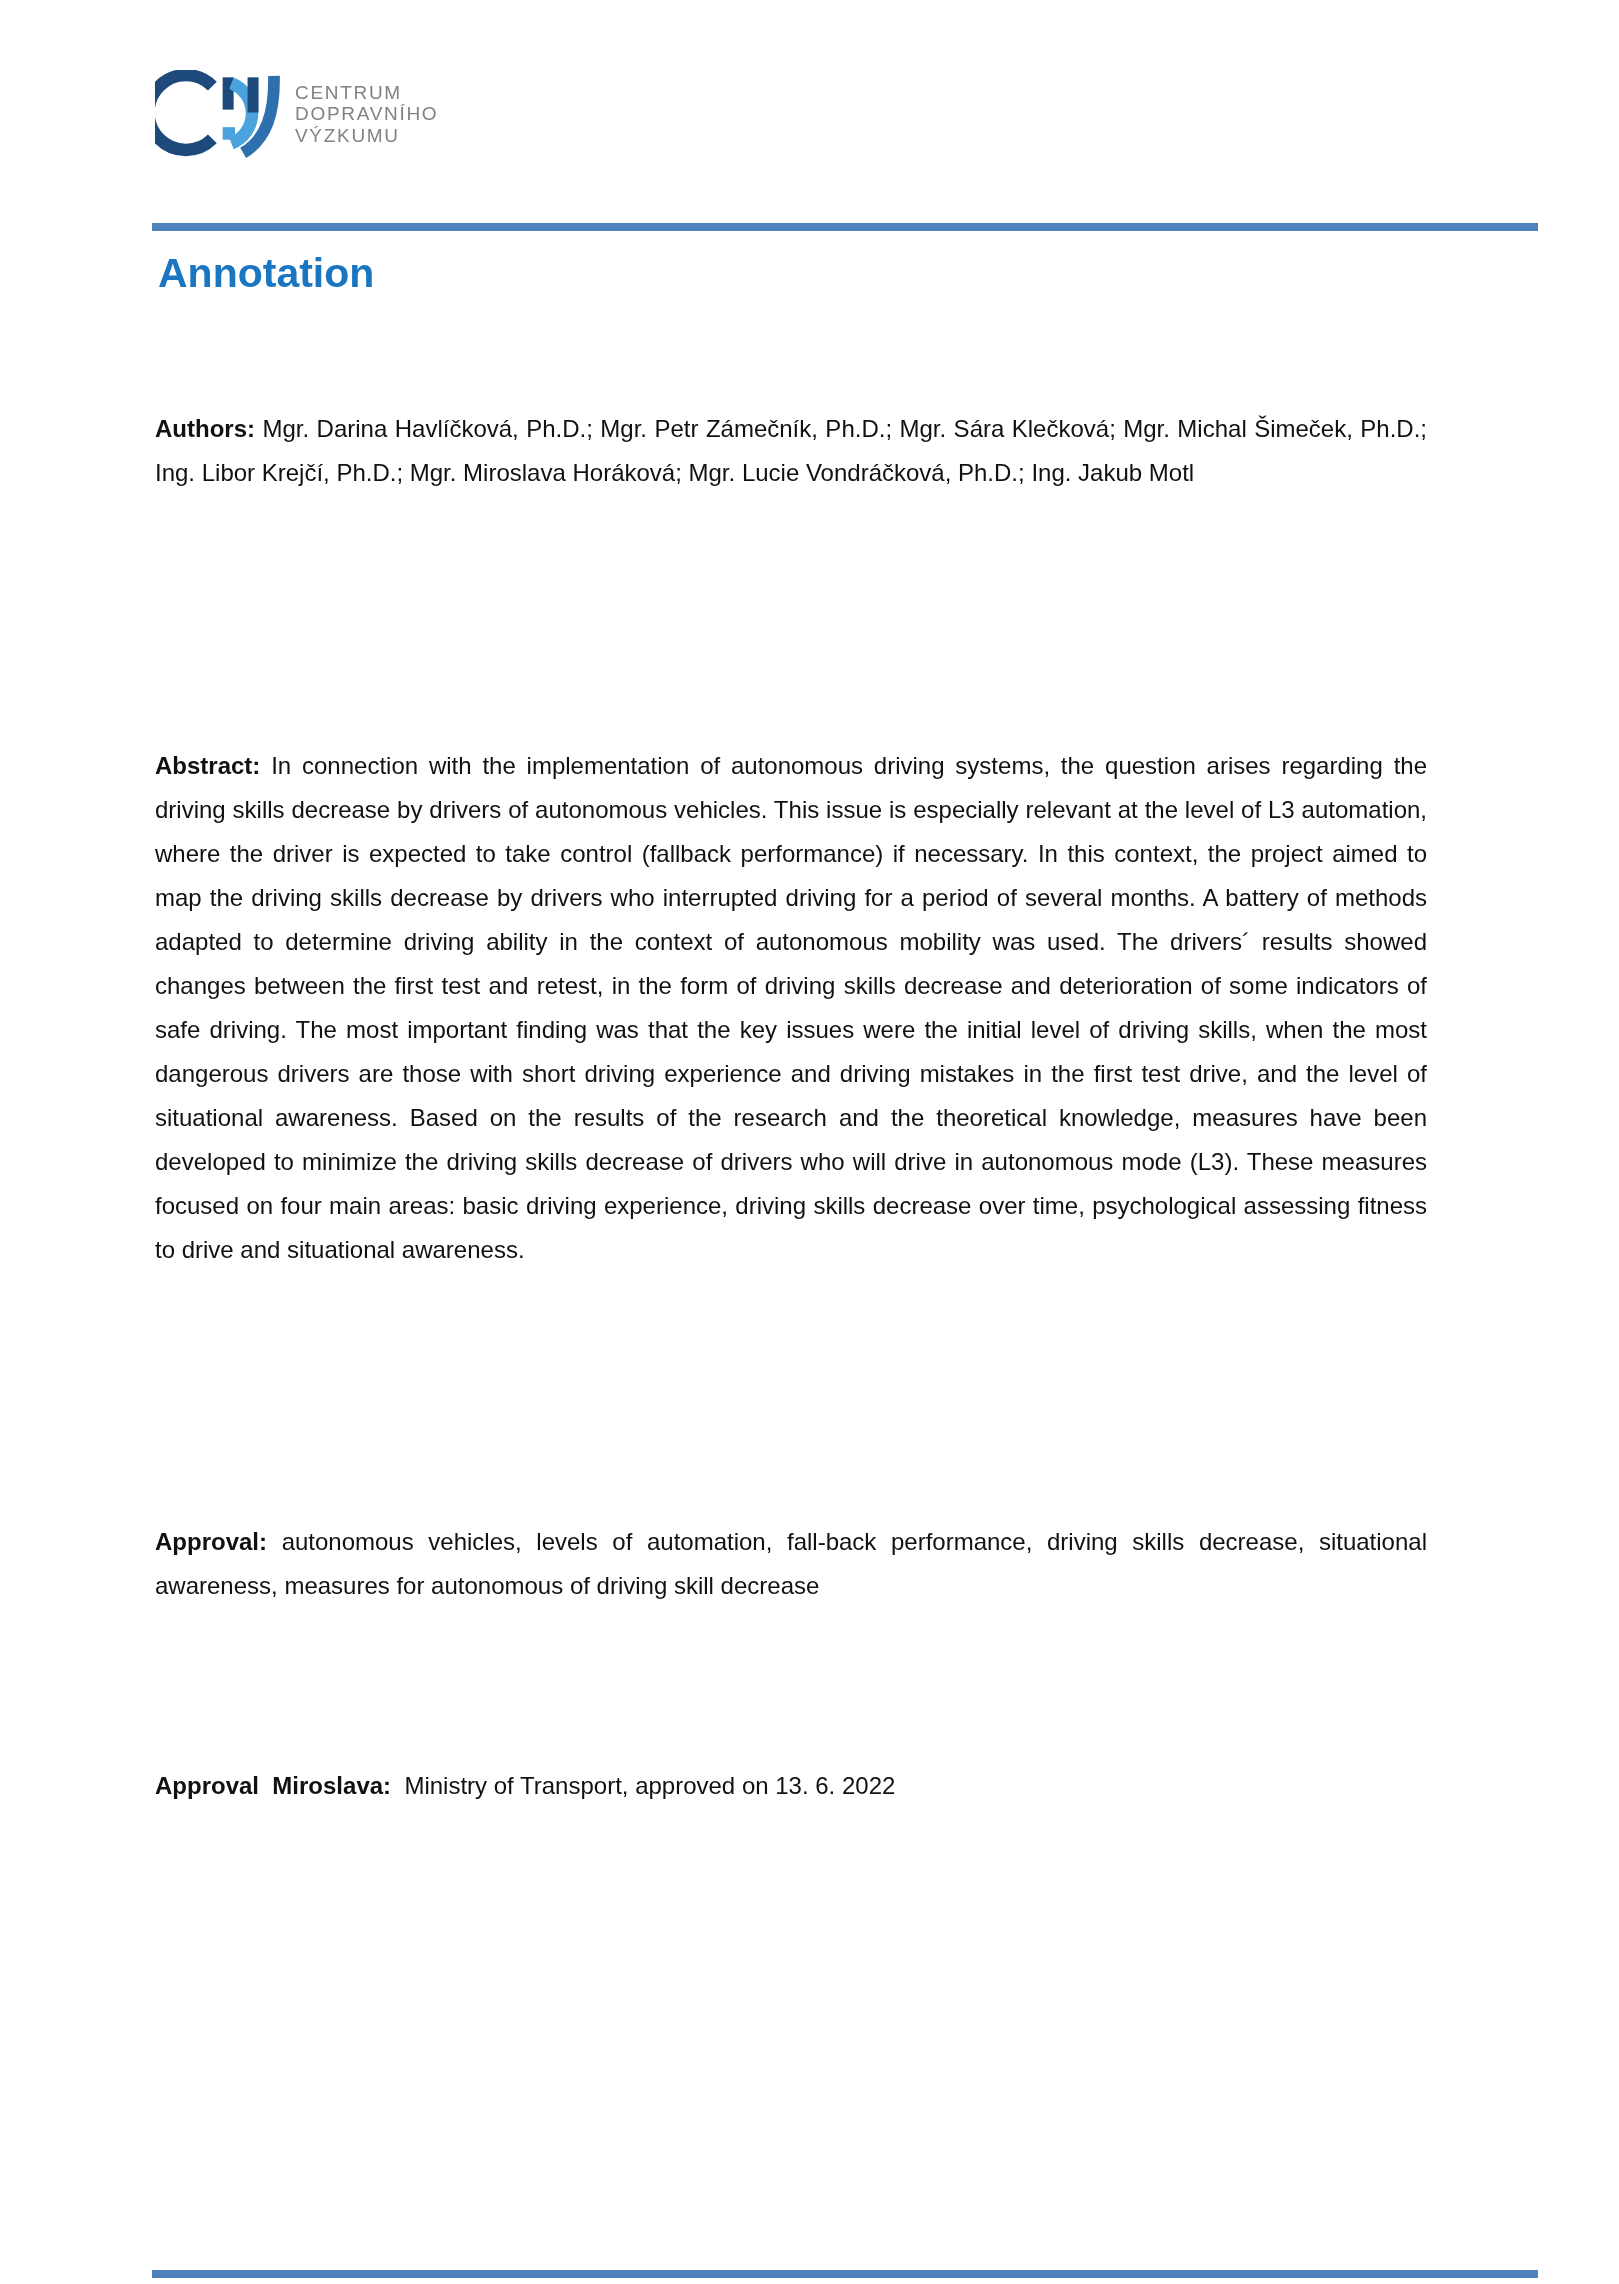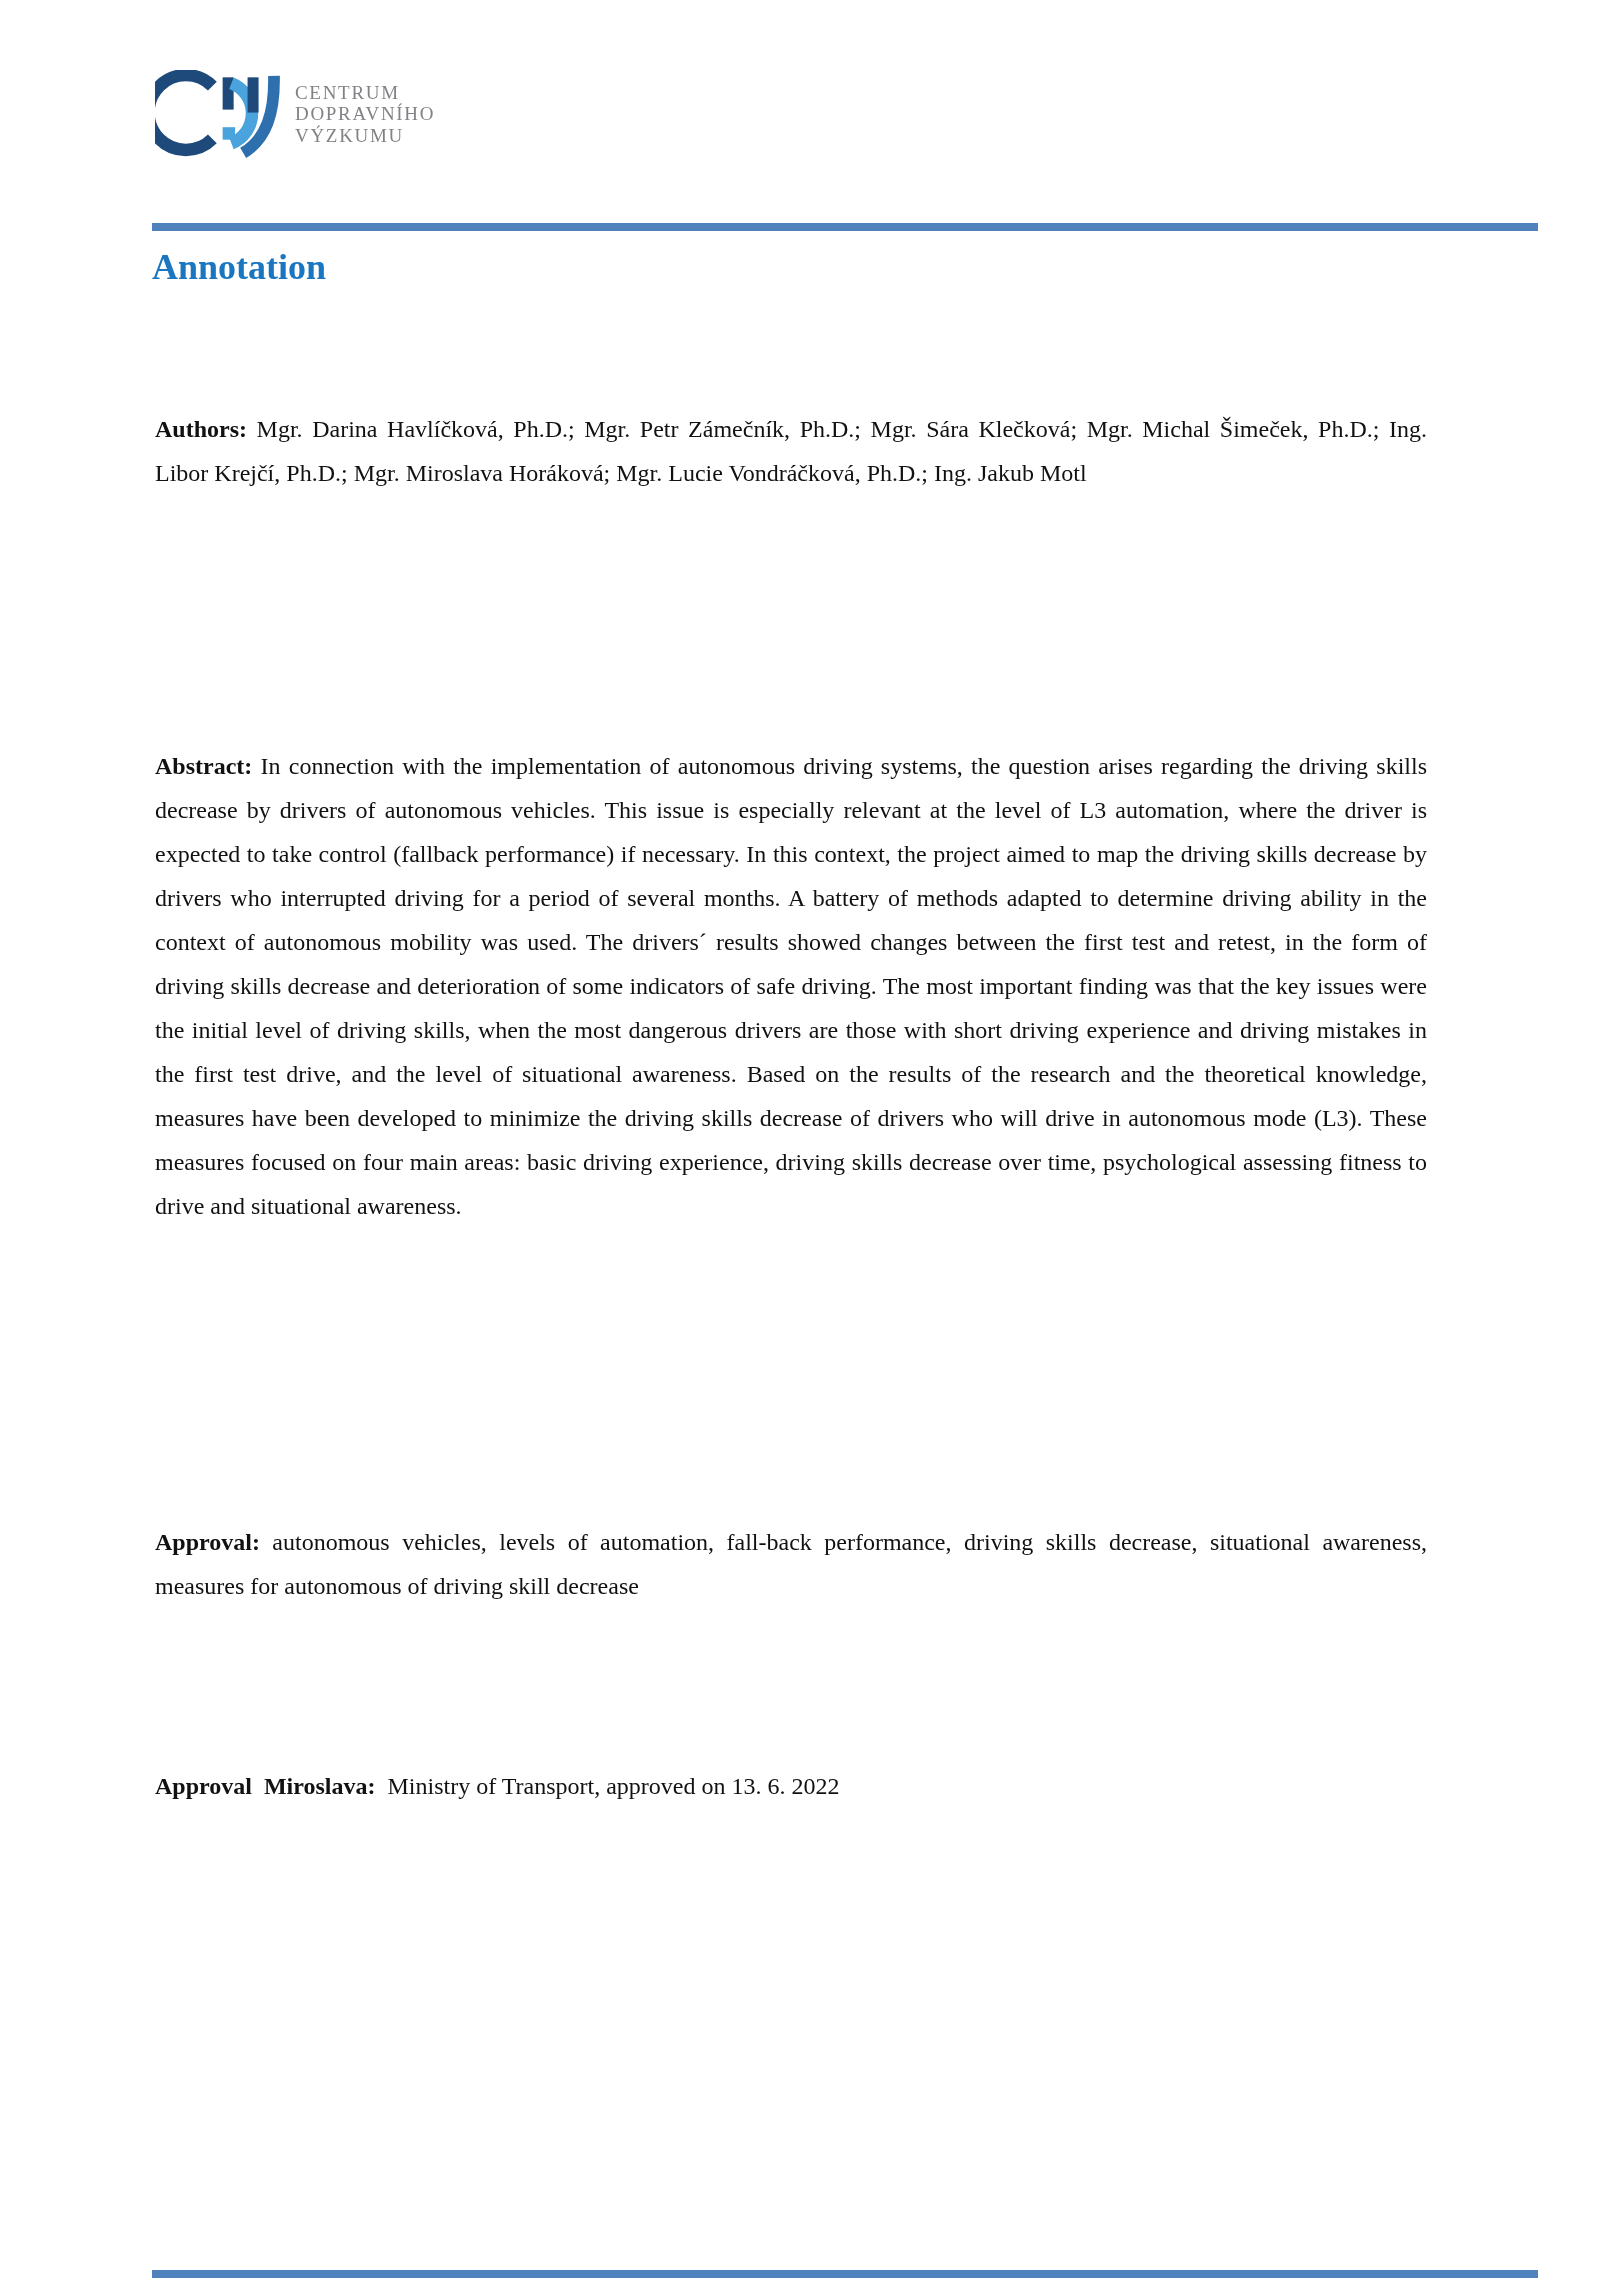--- a/index.html
+++ b/index.html
@@ -1,21 +1,21 @@
 <!DOCTYPE html>
 <html style="font-size:13.3px"><head>
 <meta charset="utf-8">
 <style>
   html,body{margin:0;padding:0;background:#ffffff;}
   .page{
     position:relative;
     width:1538px;
     height:2284px;
     background:#ffffff;
-    font-family:Liberation Serif, serif;
+    font-family:Liberation Sans, sans-serif;
     color:#111111;
     overflow:hidden;
   }
   
   .logo{
     position:absolute;
     left:155px;
     top:70px;
     display:flex;
     align-items:center;
@@ -36,22 +36,22 @@
     width:1392px;
     background:#4f81bd;
   }
   .rule-top{top:223px;height:8.3px;}
   .rule-bottom{top:2270px;height:7.5px;}
   
   .doc-heading{
     position:absolute;
     left:152px;
     top:244px;
-    margin:0;
-    font-size:36px;
+    margin:6px;
+    font-size:41px;
     line-height:47px;
     font-weight:bold;
     color:#1b76c2;
   }
   
   .para{
     position:absolute;
     left:155px;
     width:1272px;
     font-size:24px;

